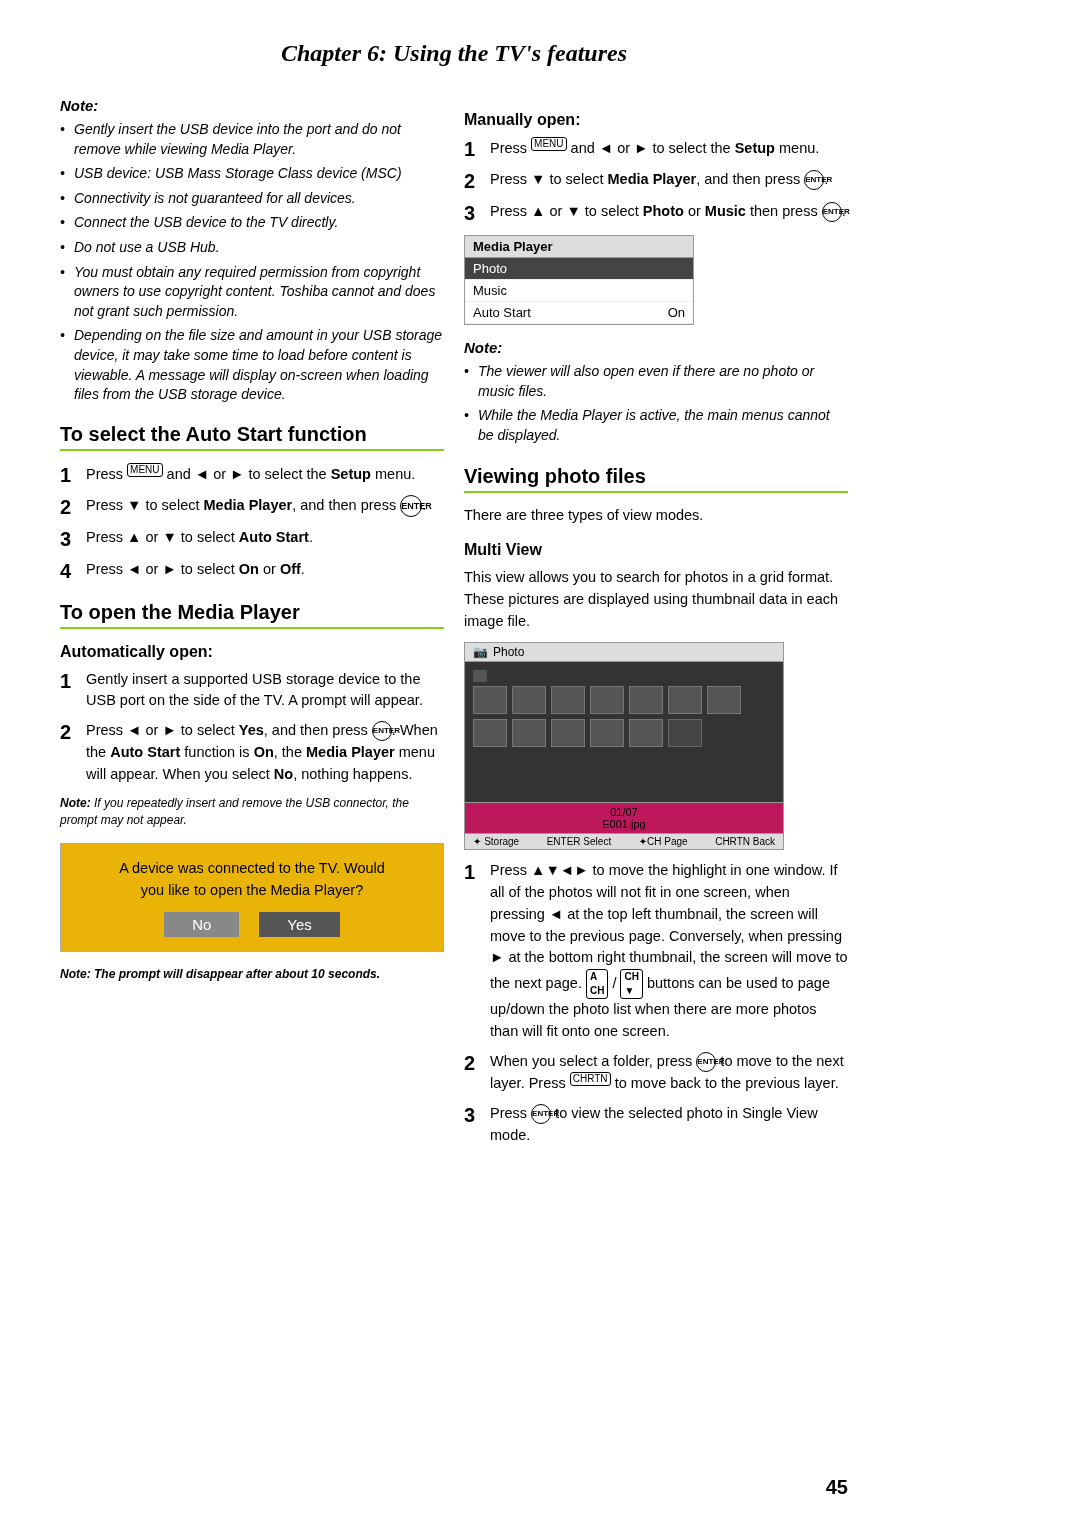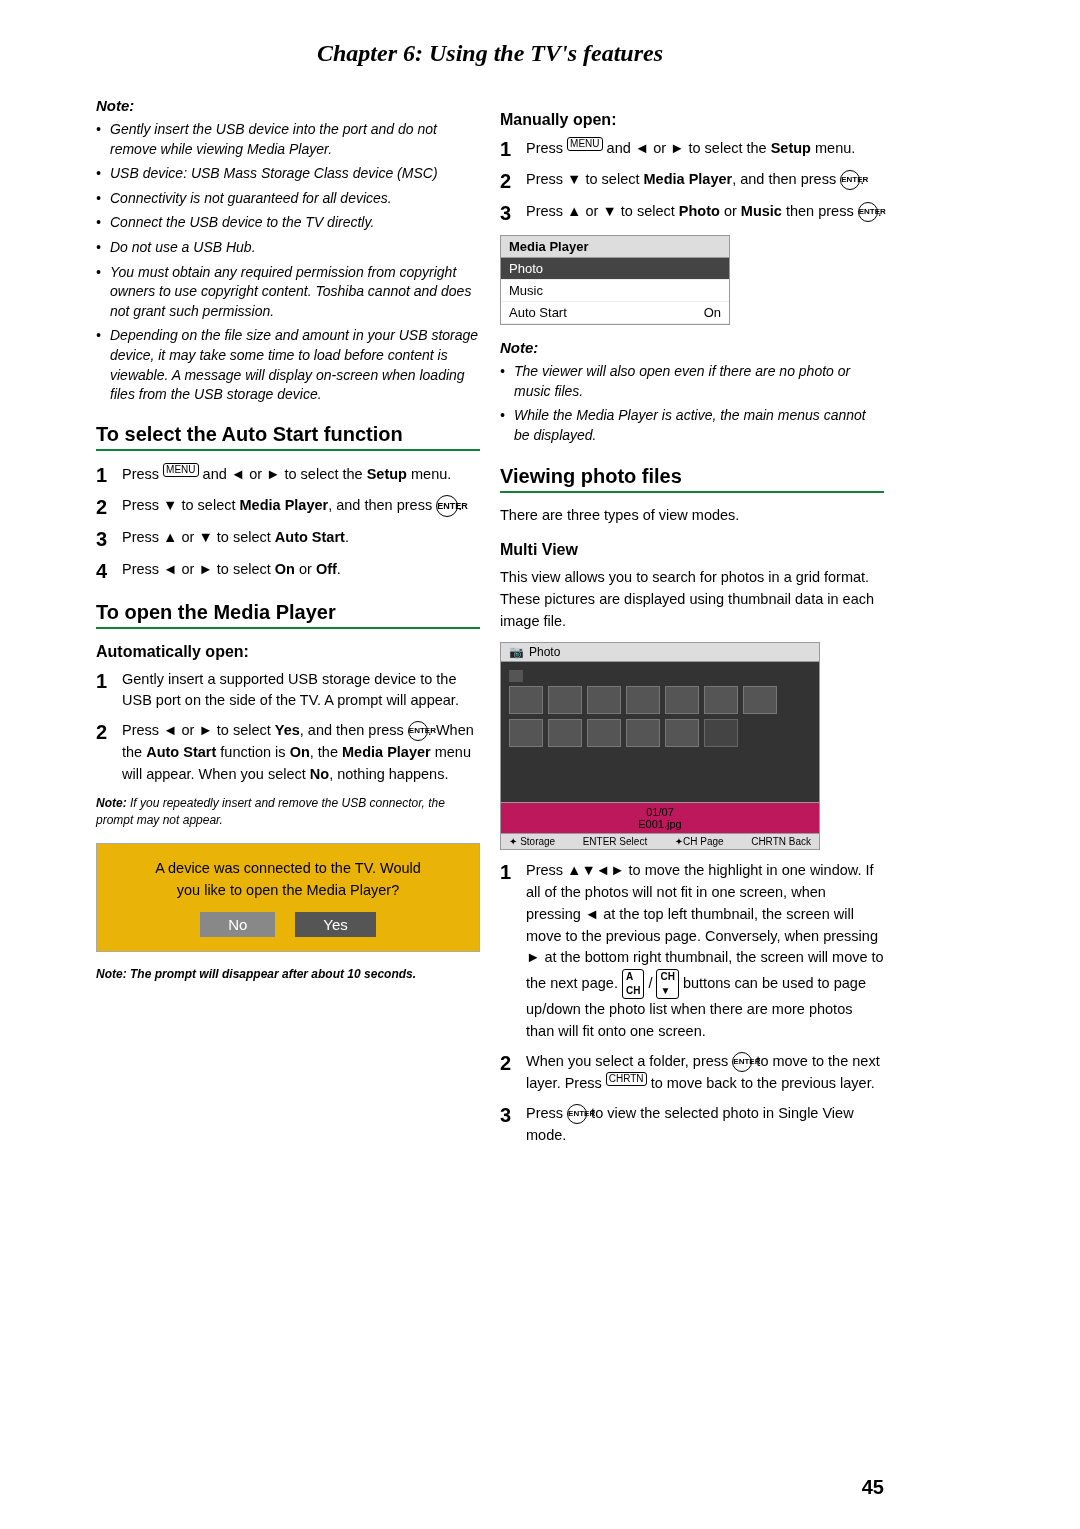--- a/index.html
+++ b/index.html
@@ -10,21 +10,20 @@
       font-size: 15px;
       background: #fff;
       color: #000;
       position: relative;
     }
     .page {
       width: 908px;
       min-height: 1529px;
       padding: 40px 60px 60px 60px;
       position: relative;
-      margin-left: 36px;
     }
     .chapter-title {
       text-align: center;
       font-size: 24px;
       font-style: italic;
       font-weight: bold;
       margin-bottom: 30px;
       font-family: Georgia, serif;
     }
     .two-col {
@@ -60,21 +59,21 @@
       line-height: 1.4;
     }
     .note-block ul li::before {
       content: '•';
       position: absolute;
       left: 0;
     }
     .section-heading {
       font-size: 20px;
       font-weight: bold;
-      border-bottom: 2px solid #15803d;
+      border-bottom: 2px solid #84cc16;
       padding-bottom: 3px;
       margin-bottom: 12px;
       margin-top: 18px;
     }
     .sub-heading {
       font-size: 16px;
       font-weight: bold;
       margin-bottom: 8px;
       margin-top: 14px;
     }

